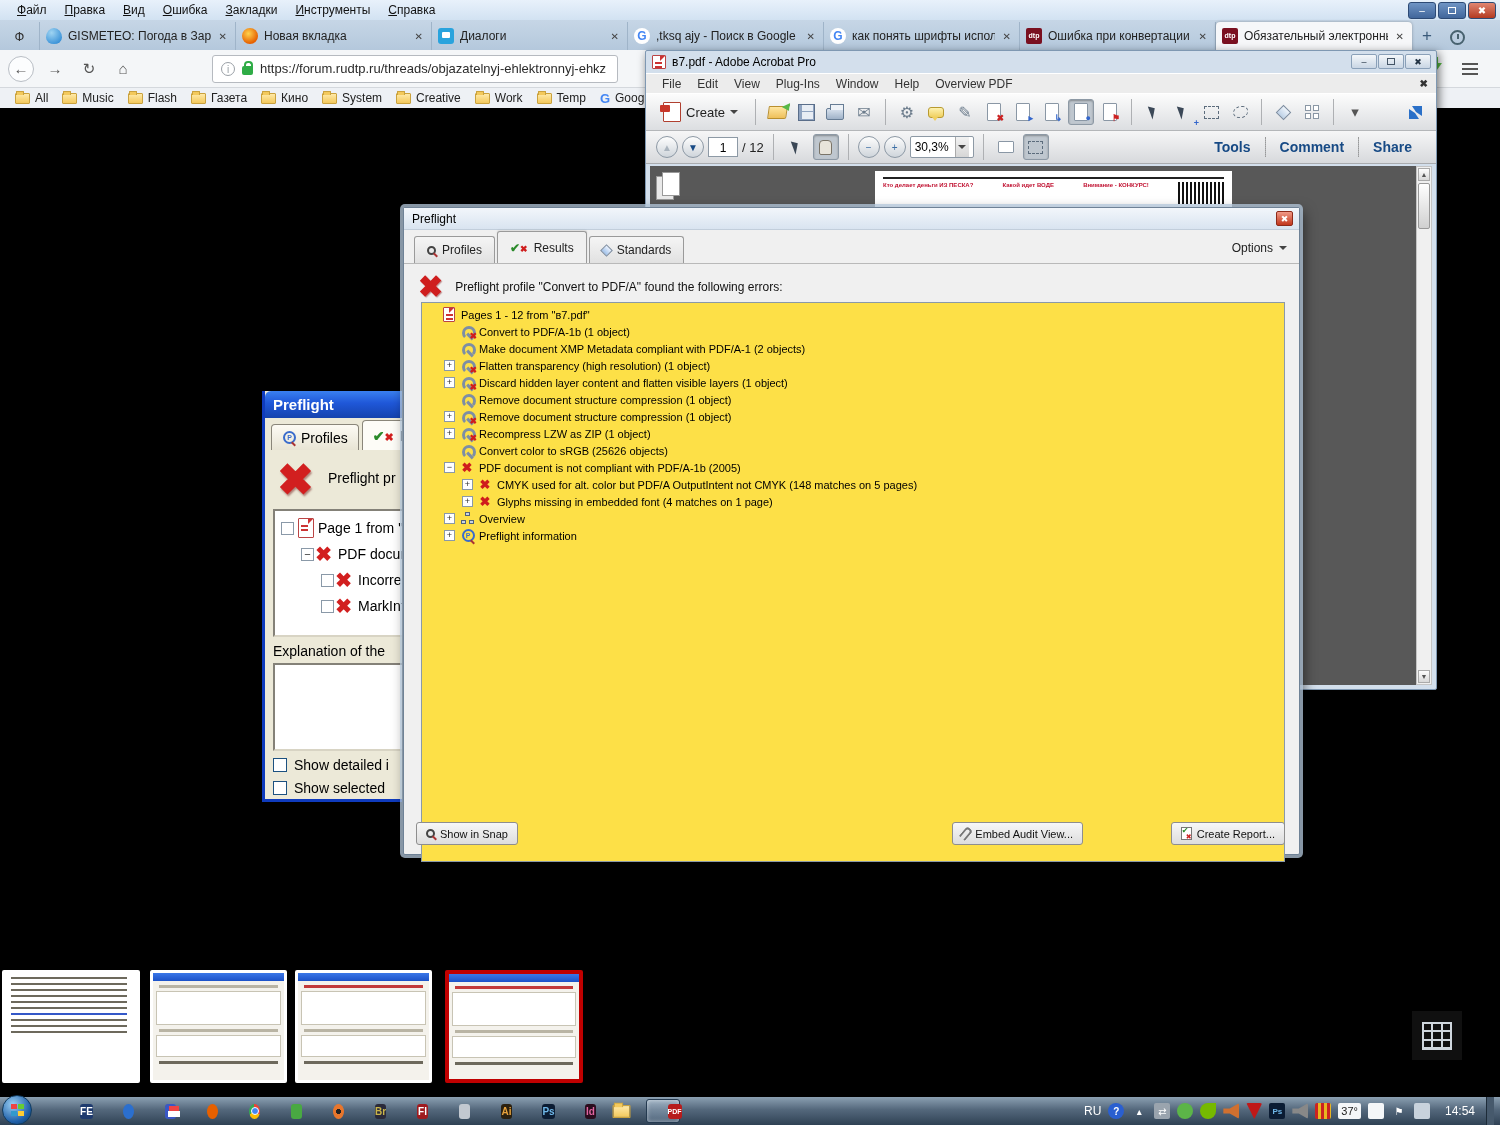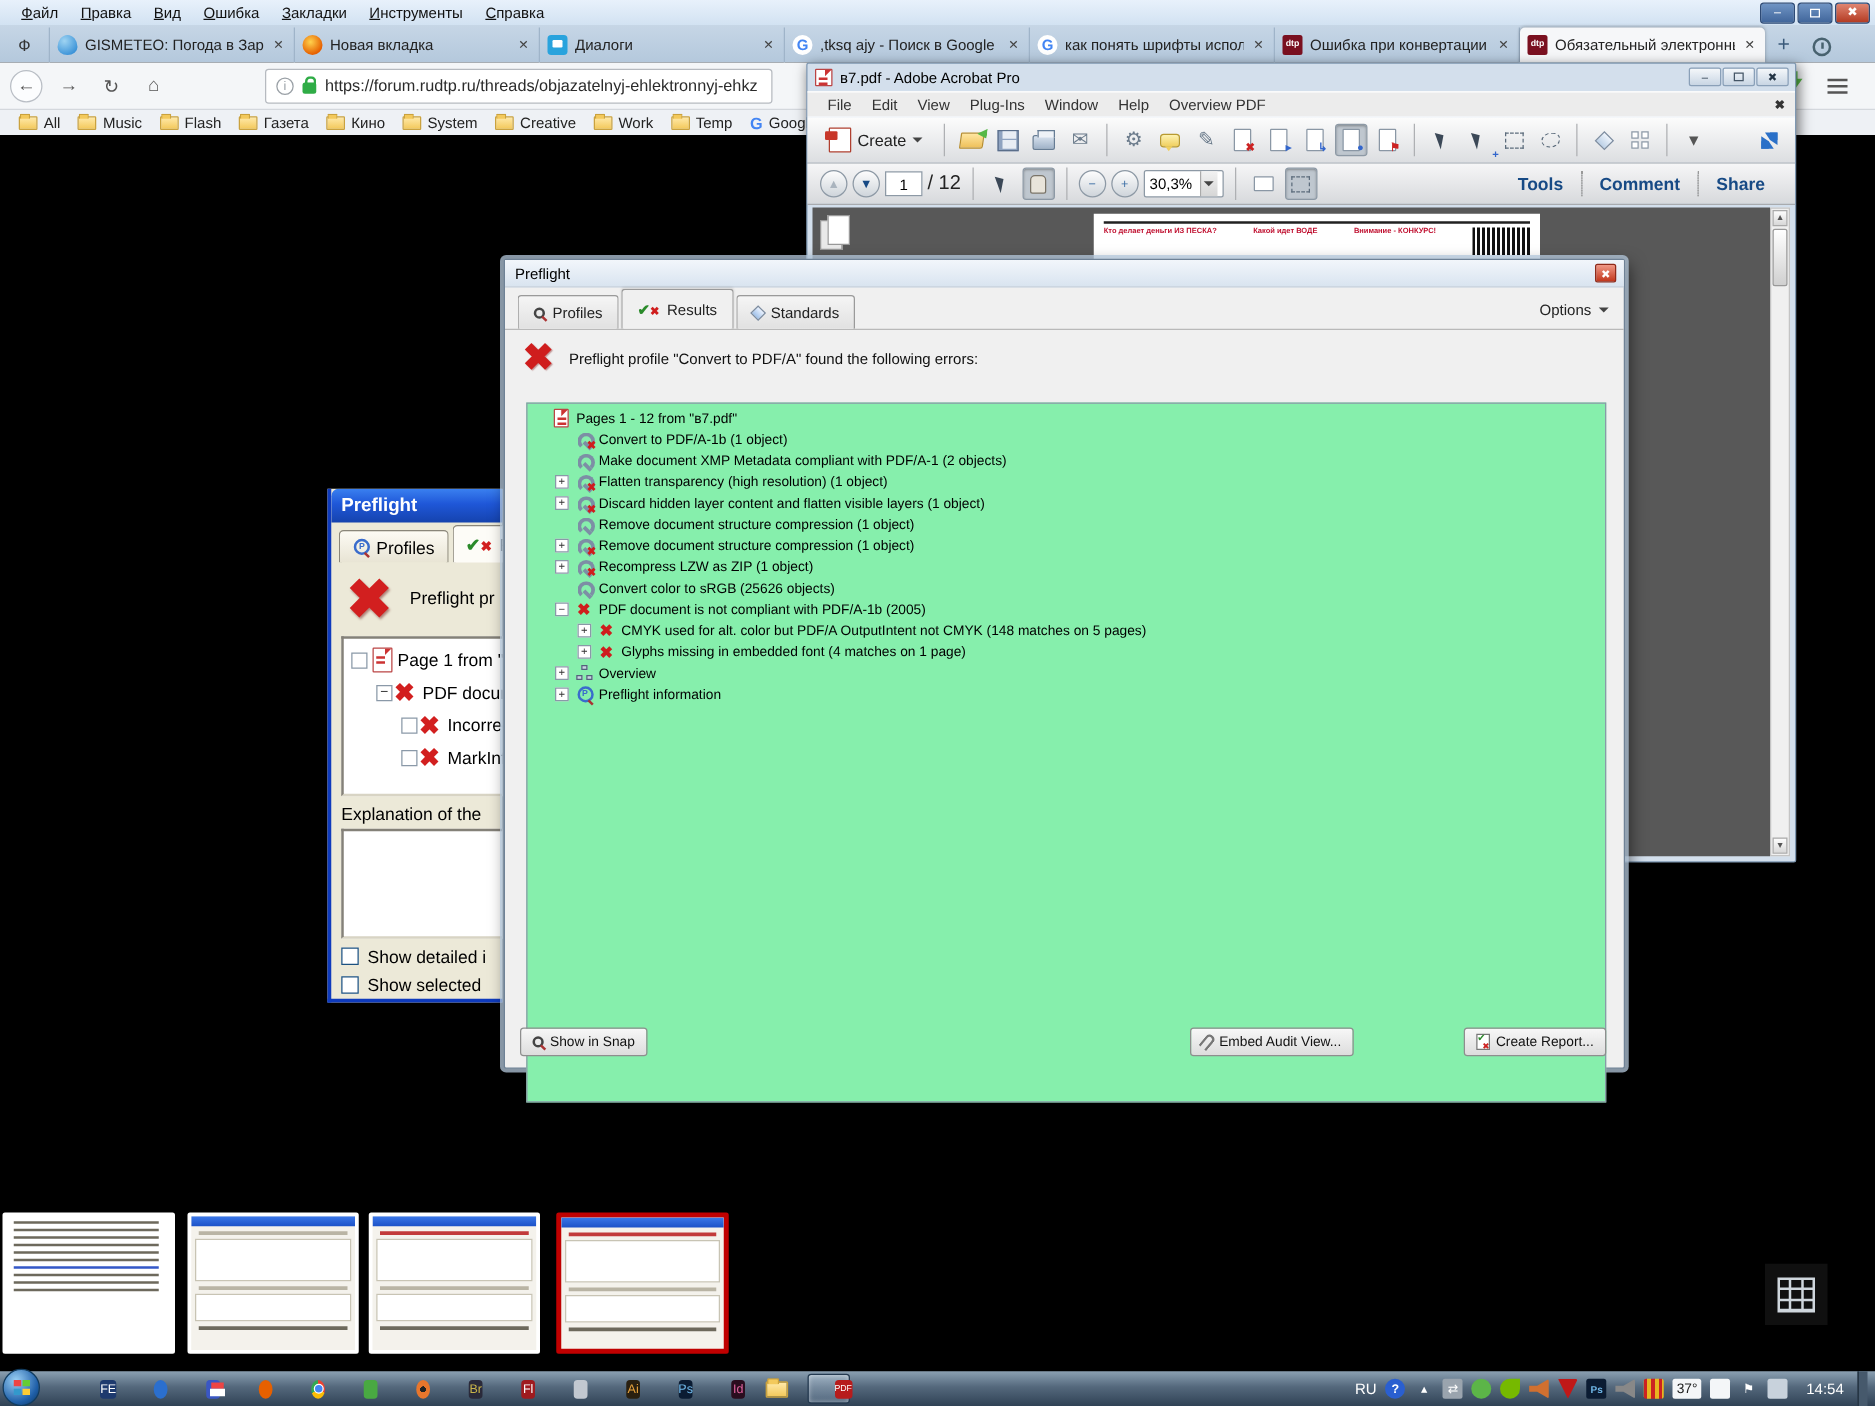--- a/index.html
+++ b/index.html
@@ -124,21 +124,21 @@
   .dlg{left:403px;top:207px;width:897px;height:648px;background:#f0f0f0;border:1px solid #6f8296;box-shadow:0 0 0 3px rgba(180,200,220,.75),3px 5px 14px rgba(0,0,0,.6);border-radius:2px;}
   .dlg-title{height:22px;background:linear-gradient(#f2f6fb,#d9e4f0);display:flex;align-items:center;padding:0 8px;font-size:12px;color:#000;border-bottom:1px solid #c2cedb;}
   .dlg-close{position:absolute;right:6px;top:3px;width:17px;height:15px;background:linear-gradient(#f09987,#c2371c);border:1px solid #8e2a1a;border-radius:2px;color:#fff;font-size:9px;display:flex;align-items:center;justify-content:center;}
   .dlg-tabs{position:relative;height:34px;display:flex;align-items:flex-end;padding-left:10px;border-bottom:1px solid #b9b9b9;}
   .dtab{height:27px;display:flex;align-items:center;gap:6px;padding:0 12px;font-size:12px;color:#222;background:linear-gradient(#f5f5f5,#e1e1e1);border:1px solid #9a9a9a;border-bottom:none;border-radius:3px 3px 0 0;margin-right:2px;}
   .dtab.active{background:#f0f0f0;height:32px;box-shadow:0 -1px 2px rgba(0,0,0,.1);}
   .d-options{position:absolute;right:12px;bottom:8px;font-size:12px;color:#222;display:flex;gap:6px;align-items:center;}
   .dlg-banner{display:flex;align-items:center;gap:12px;padding:9px 14px 8px 14px;}
   .bigx{font-size:30px;font-weight:bold;color:#cf1d1d;line-height:28px;text-shadow:1px 1px 1px rgba(120,0,0,.4);}
   .banner-text{font-size:12px;color:#111;}
-  .dlg-list{position:absolute;left:17px;top:114px;width:864px;height:560px;background:#86efac;border:1px solid #8a99a8;overflow:hidden;padding-top:3px;}
+  .dlg-list{position:absolute;left:17px;top:94px;width:864px;height:560px;background:#fde047;border:1px solid #8a99a8;overflow:hidden;padding-top:3px;}
   .trow{height:17px;display:flex;align-items:center;font-size:11px;color:#000;white-space:nowrap;}
   .texp{width:11px;height:11px;border:1px solid #8a99a8;background:#fff;font-size:9px;line-height:9px;text-align:center;color:#333;margin-right:4px;flex:0 0 11px;}
   .texp.none{border:none;background:transparent;}
   .ticon{width:16px;margin-right:4px;display:flex;align-items:center;justify-content:center;flex:0 0 16px;position:relative;}
   .xsm{color:#cf1d1d;font-weight:bold;font-size:13px;}
   .xbadge{position:absolute;right:-2px;bottom:-3px;color:#cf1d1d;font-weight:bold;font-size:9px;}
   .pdficon{width:12px;height:15px;background:#fff;border:1px solid #b44;position:relative;border-radius:1px;}
   .pdficon::before{content:"";position:absolute;right:0;top:0;border-left:5px solid #c33;border-bottom:5px solid transparent;}
   .pdficon::after{content:"";position:absolute;left:2px;top:6px;width:7px;height:2px;background:#c33;box-shadow:0 4px 0 #c33;}
   .wrench{width:13px;height:13px;position:relative;}
@@ -178,21 +178,21 @@
   
   .taskbar{left:0;top:1097px;width:1500px;height:28px;background:linear-gradient(#8ba0b2,#54687c 45%,#2f4154);display:flex;align-items:center;padding-left:2px;gap:4px;}
   .orb{width:30px;height:30px;border-radius:50%;background:radial-gradient(circle at 35% 30%,#9ad0f5,#1f5fa8 60%,#0c3succ);background:radial-gradient(circle at 35% 30%,#9ad0f5,#1f5fa8 65%,#0c355c);border:1px solid #123c5f;position:relative;margin-top:-3px;flex:0 0 30px;}
   .orb::after{content:"";position:absolute;left:8px;top:8px;width:13px;height:12px;background:
     linear-gradient(45deg,#e44 0 0) 0 0/6px 5px no-repeat,
     linear-gradient(45deg,#6c3 0 0) 7px 0/6px 5px no-repeat,
     linear-gradient(45deg,#39c 0 0) 0 7px/6px 5px no-repeat,
     linear-gradient(45deg,#fc3 0 0) 7px 7px/6px 5px no-repeat;}
   .tbi{width:34px;height:24px;border-radius:3px;display:flex;align-items:center;justify-content:center;flex:0 0 34px;}
   .tbi.active{background:linear-gradient(#cfe0ee66,#7f98b266);border:1px solid #243a50;box-shadow:inset 0 0 4px rgba(255,255,255,.5);}
-  .appsq{width:18px;height:15px;border-radius:3px;font-size:10px;font-weight:normal;display:flex;align-items:center;justify-content:center;margin-left:23px;}
+  .appsq{width:18px;height:15px;border-radius:3px;font-size:10px;font-weight:bold;display:flex;align-items:center;justify-content:center;margin-left:23px;}
   .tray{margin-left:auto;display:flex;align-items:center;gap:7px;padding-right:6px;color:#fff;font-size:12px;}
   .tray .sm{width:16px;height:16px;display:flex;align-items:center;justify-content:center;border-radius:2px;font-size:10px;}
   .chip{background:#f4f6f8;color:#222;border-radius:2px;padding:0 3px;height:16px;line-height:16px;font-size:11px;}
   .clocktxt{margin-left:8px;margin-right:4px;}
   .showdesk{width:8px;height:28px;background:#46596c;border-left:1px solid #1d2b38;}
 </style>
 </head>
 <body>
 
 <div id="stage">
@@ -488,21 +488,21 @@
         </span>
       <span style="margin-left:auto"></span>
       <span class="tbtn">
           <span class="g-expand"></span>
         </span>
     </div>
     <div class="acr-tb2">
       <span class="roundbtn dis">▲</span>
       <span class="roundbtn" style="color:#174a85">▼</span>
       <span class="pagebox">1</span>
-      <span style="font-size:16px;color:#222">/ 12</span>
+      <span style="font-size:13px;color:#222">/ 12</span>
       <span class="tsep"></span>
       <span class="tbtn">
           <span class="g-cursor"></span>
         </span>
       <span class="tbtn pressed">
           <span style="width:13px;height:15px;background:#e8e4da;border:1px solid #7a7468;border-radius:4px 4px 2px 2px"></span>
         </span>
       <span class="tsep"></span>
       <span class="roundbtn">−</span>
       <span class="roundbtn">+</span>

